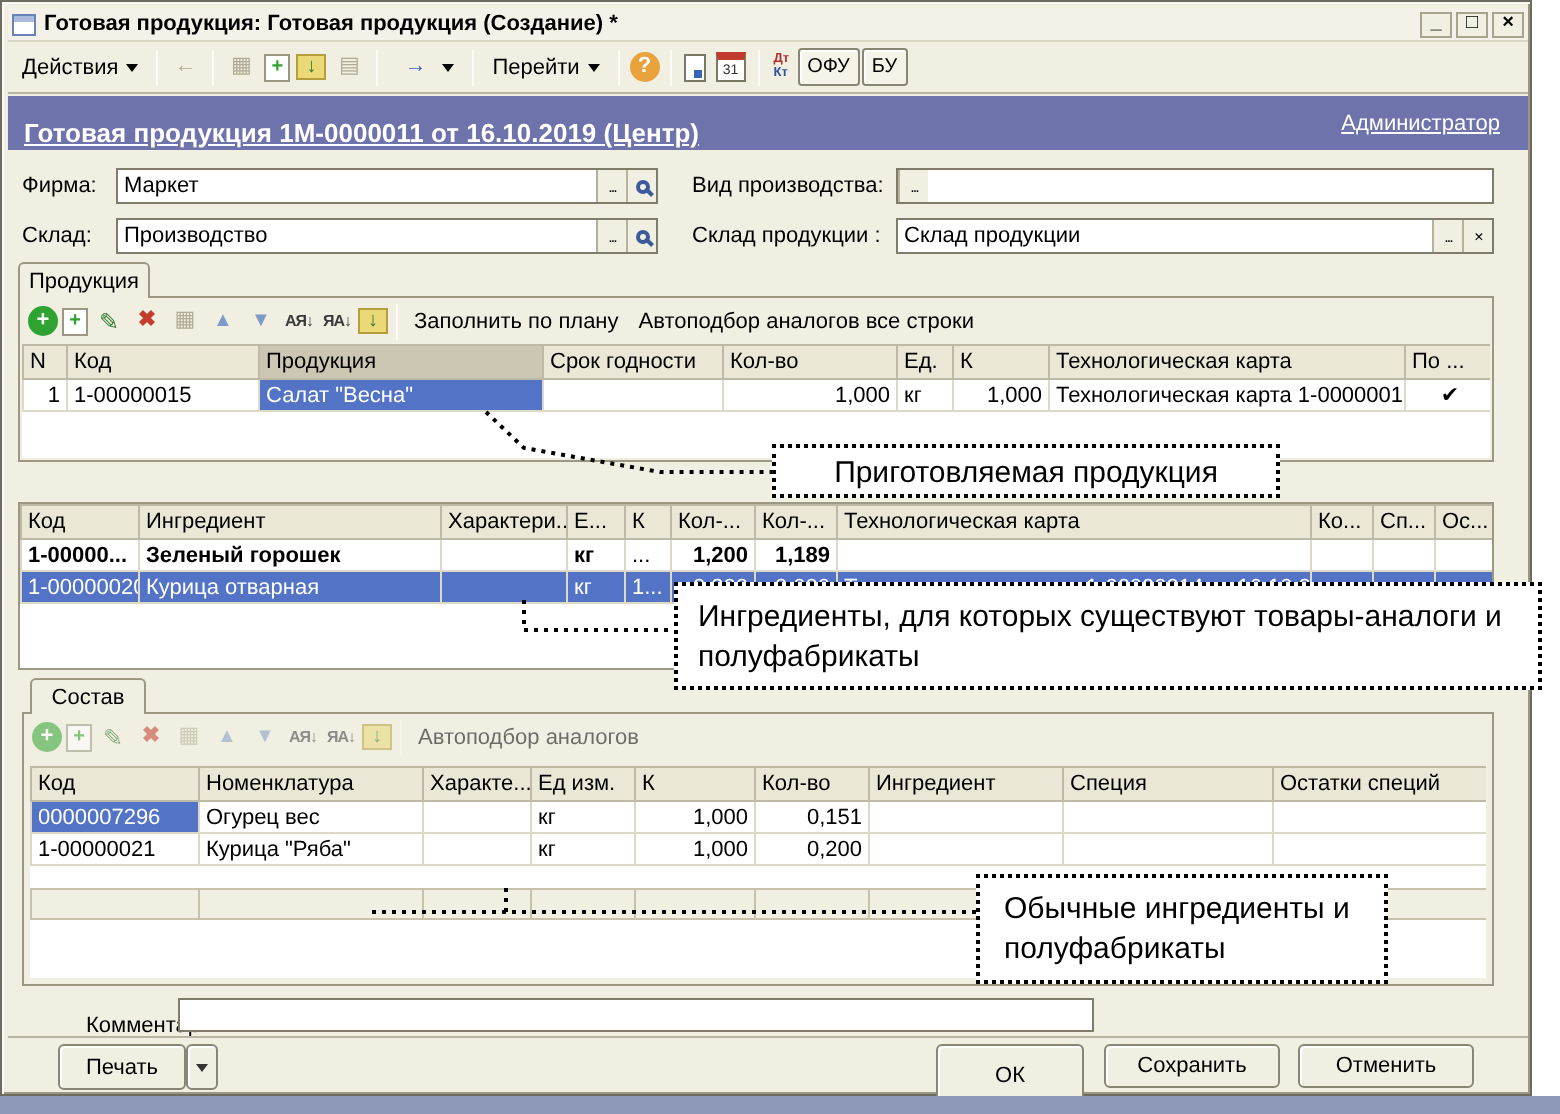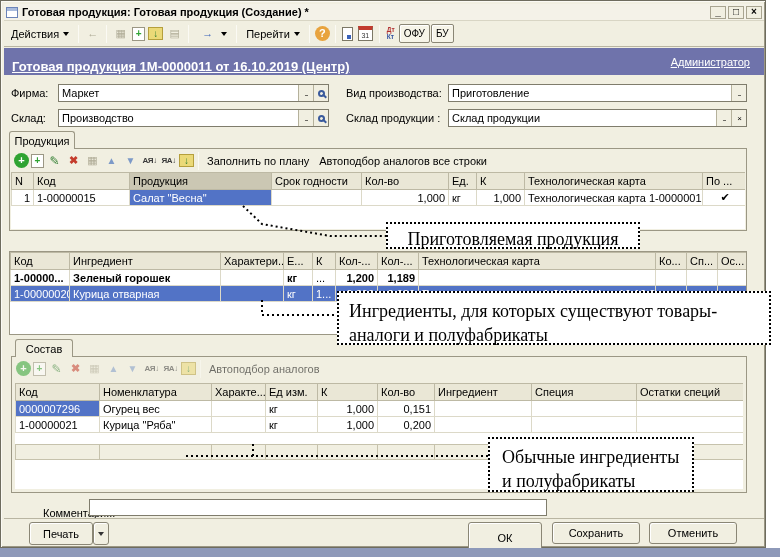--- a/index.html
+++ b/index.html
@@ -106,21 +106,21 @@
   .btn {
     position:absolute; background:#F1EFE1; border:1px solid #8A8675; border-radius:3px;
     font-size:11px; display:flex; align-items:center; justify-content:center;
     box-shadow:inset 1px 1px 0 #fff;
   }
   .btn .caret { border-top-color:#333; }
 
   
   .callout {
     position:absolute; background:#fff; border:2px dotted #000;
-    font-family:Liberation Serif, serif; font-size:18px; line-height:1.35;
+    font-family:Liberation Sans, sans-serif; font-size:15px; line-height:1.35;
     color:#000; z-index:60; padding:3px 10px;
   }
   .leaders { position:absolute; left:0; top:0; z-index:55; pointer-events:none; }
 </style>
 </head>
 <body>
 
 <div class="window">
 
   <div class="titlebar">
@@ -177,21 +177,20 @@
   <span class="flabel" style="left:10px; top:86px;">Фирма:</span>
   <div class="field" style="left:57px; top:83px; width:271px;">
     <input value="Маркет" style="">
     <span class="fbtn">...</span>
     <span class="fbtn">
         <span class="mag"></span>
       </span>
   </div>
   <span class="flabel" style="left:345px; top:86px;">Вид производства:</span>
   <div class="field" style="left:447px; top:83px; width:299px;">
-    <input value="Приготовление" style="">
     <span class="fbtn">...</span>
   </div>
 
   <span class="flabel" style="left:10px; top:111px;">Склад:</span>
   <div class="field" style="left:57px; top:108px; width:271px;">
     <input value="Производство" style="">
     <span class="fbtn">...</span>
     <span class="fbtn">
         <span class="mag"></span>
       </span>

